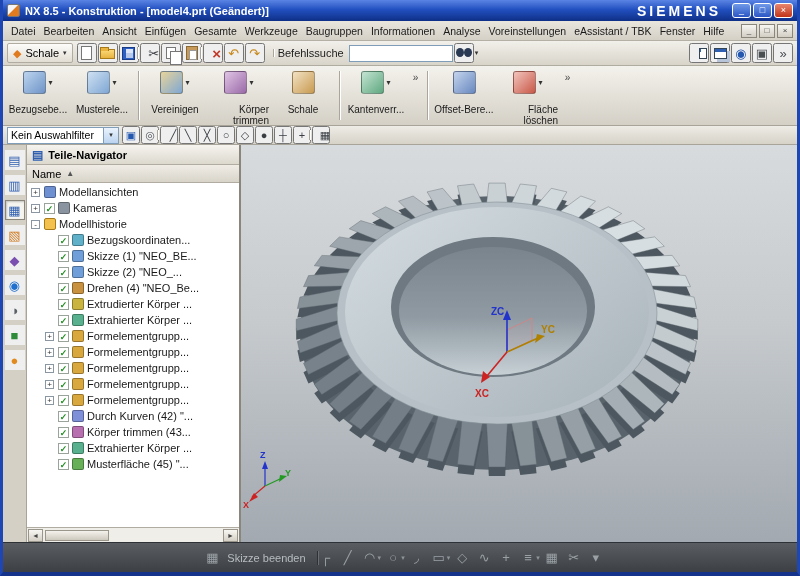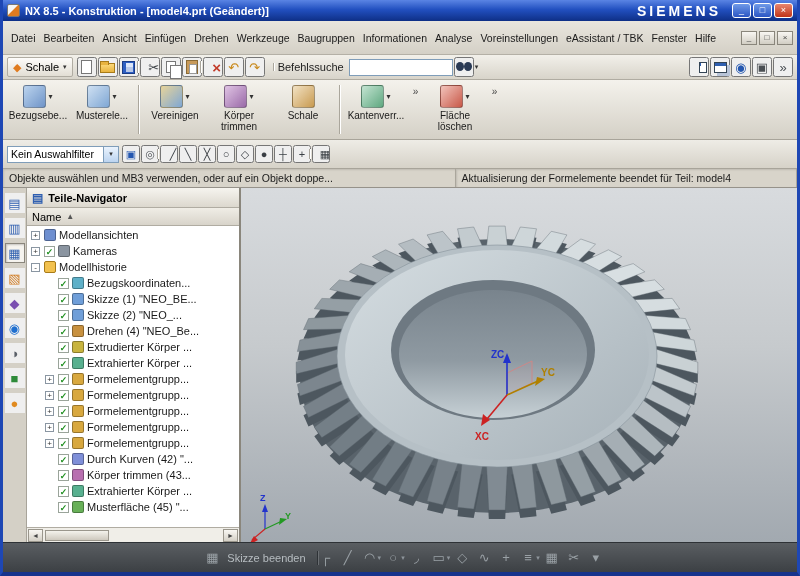--- a/index.html
+++ b/index.html
@@ -7,21 +7,21 @@
   .window{width:800px;height:576px;display:flex;flex-direction:column;background:#d6d2c8;border-left:3px solid #1e47b4;border-right:3px solid #1e47b4;border-bottom:4px solid #16338c}
   
   .titlebar{height:21px;flex:none;background:linear-gradient(180deg,#5a84e4 0%,#2250c0 45%,#0e2f86 100%);display:flex;align-items:center;padding:0 4px;gap:5px;color:#fff}
   .appico{width:13px;height:13px;border-radius:2px;background:linear-gradient(135deg,#f6f6f6 45%,#e07b1f 46%);border:1px solid #777;flex:none}
   .title{font-weight:bold;font-size:11px;white-space:nowrap;overflow:hidden;text-overflow:ellipsis}
   .brand{margin-left:auto;font-weight:bold;letter-spacing:3px;font-size:14px}
   .winbtns{display:flex;gap:2px;margin-left:6px}
   .wbtn{width:19px;height:15px;border-radius:3px;border:1px solid #fff;background:linear-gradient(#6f9ae8,#2b55c4);color:#fff;font-size:9px;line-height:12px;text-align:center;cursor:default}
   .wbtn.close{background:linear-gradient(#e8866f,#c03318)}
   
-  .menubar{height:34px;flex:none;background:linear-gradient(#e9e6de,#d4d0c6);display:flex;align-items:center;padding:0 4px;border-bottom:1px solid #b4b0a6}
+  .menubar{height:20px;flex:none;background:linear-gradient(#e9e6de,#d4d0c6);display:flex;align-items:center;padding:0 4px;border-bottom:1px solid #b4b0a6}
   .menuitems{display:flex;align-items:center}
   .menu-item{padding:2px 4px;color:#1a1a1a;font-size:10.5px;white-space:nowrap}
   .mdi{margin-left:auto;display:flex;gap:2px}
   .mbtn{width:16px;height:14px;border:1px solid #8a867c;background:linear-gradient(#f8f6f2,#d2cec4);font-size:8px;text-align:center;line-height:11px;color:#444}
   
   .toolbar1{height:25px;flex:none;background:linear-gradient(#f2f0ea,#d8d4ca);border-bottom:1px solid #b0aca2;display:flex;align-items:center;padding:0 4px;gap:1px}
   .icx{width:20px;height:20px;display:inline-flex;align-items:center;justify-content:center;font-size:13px;position:relative;color:#3a3f44}
   .sep{margin-left:8px}
   .sep::before{content:"";position:absolute;left:-5px;top:2px;bottom:2px;width:1px;background:#aaa69c;box-shadow:1px 0 0 #fff}
   .tred{color:#c23b2a}.tyellow{color:#c8881a}.tblue{color:#2457b0}.tgray{color:#4a4f54}.tdark{color:#3a3f44}
@@ -48,34 +48,34 @@
   .ic-win::before{content:"";position:absolute;left:0;right:0;top:0;height:3px;background:#2f5fb0}
   .ic-win.stack{box-shadow:3px 3px 0 #b8c4d8}
   
   .toolbar2{height:60px;flex:none;background:linear-gradient(#f4f2ec,#d4d0c6);border-bottom:1px solid #a8a49a;display:flex;align-items:stretch;padding:2px 4px;gap:2px}
   .big-btn{width:62px;display:flex;flex-direction:column;align-items:center;padding:3px 1px 1px;position:relative}
   .sep2{margin-left:9px}
   .sep2::before{content:"";position:absolute;left:-6px;top:3px;bottom:3px;width:1px;background:#aaa69c;box-shadow:1px 0 0 #fff}
   .big-row{display:flex;align-items:center;gap:2px}
   .big-ico{width:23px;height:23px;border-radius:3px;border:1px solid rgba(0,0,0,.3)}
   .big-dd{font-size:8px;color:#333}
-  .big-label{font-size:10px;line-height:11px;text-align:center;color:#1a1a1a;margin-top:2px}
+  .big-label{font-size:10px;line-height:11px;text-align:right;color:#1a1a1a;margin-top:10px}
   .chevbtn{width:13px;display:flex;justify-content:center;padding-top:4px;color:#444;font-size:10px;position:relative}
   .big-ic-datum{background:linear-gradient(135deg,#bcd4ee,#6f94c8)}
   .big-ic-extrude{background:linear-gradient(135deg,#e8d49a,#b99339)}
   .big-ic-hole{background:linear-gradient(135deg,#d8dee4,#97a5b2)}
   .big-ic-pattern{background:linear-gradient(135deg,#cfe0f2,#7fa7d4)}
   .big-ic-unite{background:linear-gradient(135deg,#e8d49a,#7fa7d4)}
   .big-ic-trim{background:linear-gradient(135deg,#e0c4e4,#9a6aa8)}
   .big-ic-shell{background:linear-gradient(135deg,#f2e2c4,#c89a50)}
   .big-ic-blend{background:linear-gradient(135deg,#c4e4d2,#5fa880)}
   .big-ic-offset{background:linear-gradient(135deg,#c4d4ec,#6888c0)}
   .big-ic-delface{background:linear-gradient(135deg,#f2c4bc,#c85848)}
   
-  .selbar{height:29px;flex:none;background:linear-gradient(#eeece6,#d6d2c8);border-bottom:1px solid #a8a49a;display:flex;align-items:center;gap:3px;padding:0 4px}
+  .selbar{height:19px;flex:none;background:linear-gradient(#eeece6,#d6d2c8);border-bottom:1px solid #a8a49a;display:flex;align-items:center;gap:3px;padding:0 4px}
   .dropdown{height:17px;background:#fff;border:1px solid #7f9db9;display:flex;align-items:center}
   .dropdown .val{padding:0 3px;flex:1;white-space:nowrap;overflow:hidden;font-size:10.5px}
   .dropdown .dbtn{width:15px;height:15px;flex:none;background:linear-gradient(#eaf3fd,#bcd4f0);border-left:1px solid #7f9db9;text-align:center;font-size:7px;line-height:14px;color:#333}
   .dd1{width:112px}.dd2{width:124px}
   .selico{width:18px;height:18px;display:inline-flex;align-items:center;justify-content:center;font-size:11px;position:relative}
   
   .promptbar{height:19px;flex:none;background:#d8d4ca;border-bottom:1px solid #96928a;display:flex;font-size:10.5px;color:#1a1a1a}
   .prompt-cell{padding:3px 6px;white-space:nowrap;overflow:hidden;border-right:1px solid #aaa69c;box-shadow:inset 1px 1px 2px rgba(0,0,0,.12)}
   .pc1{width:57%}.pc2{flex:1}
   
@@ -132,21 +132,21 @@
     </span>
   </div>
 
   <div class="menubar">
     <div class="menuitems">
 
     <span class="menu-item">Datei</span>
         <span class="menu-item">Bearbeiten</span>
         <span class="menu-item">Ansicht</span>
         <span class="menu-item">Einfügen</span>
-        <span class="menu-item">Drehen</span>
+        <span class="menu-item">Gesamte</span>
         <span class="menu-item">Werkzeuge</span>
         <span class="menu-item">Baugruppen</span>
         <span class="menu-item">Informationen</span>
         <span class="menu-item">Analyse</span>
         <span class="menu-item">Voreinstellungen</span>
         <span class="menu-item">eAssistant / TBK</span>
         <span class="menu-item">Fenster</span>
         <span class="menu-item">Hilfe</span>
       </div>
     <div class="mdi">
@@ -265,20 +265,27 @@
       <div class="big-btn sep2">
         <div class="big-row">
           <span class="big-ico big-ic-blend"></span>
           <span class="big-dd">▾</span>
         </div>
         <span class="big-label">Kantenverr...</span>
       </div>
 
       <div class="chevbtn">»</div>
 
+      <div class="big-btn sep2">
+        <div class="big-row">
+          <span class="big-ico big-ic-offset"></span>
+
+        </div>
+        <span class="big-label">Offset-Bere...</span>
+      </div>
 
       <div class="big-btn">
         <div class="big-row">
           <span class="big-ico big-ic-delface"></span>
           <span class="big-dd">▾</span>
         </div>
         <span class="big-label">Fläche löschen</span>
       </div>
 
       <div class="chevbtn">»</div>
@@ -320,24 +327,20 @@
         </button>
         <button class="selico">
           <span class="tdark">+</span>
         </button>
         <button class="selico">
           <span class="tdark sep">▦</span>
         </button>
       </span>
   </div>
 
-  <div class="promptbar">
-    <span class="prompt-cell pc1">Objekte auswählen und MB3 verwenden, oder auf ein Objekt doppe...</span>
-    <span class="prompt-cell pc2">Aktualisierung der Formelemente beendet für Teil: model4</span>
-  </div>
 
   <div class="main">
 
     <div class="leftstrip">
 
     <button class="lsico lblue">
           <span>▤</span>
         </button>
         <button class="lsico lblue">
           <span>▥</span>

